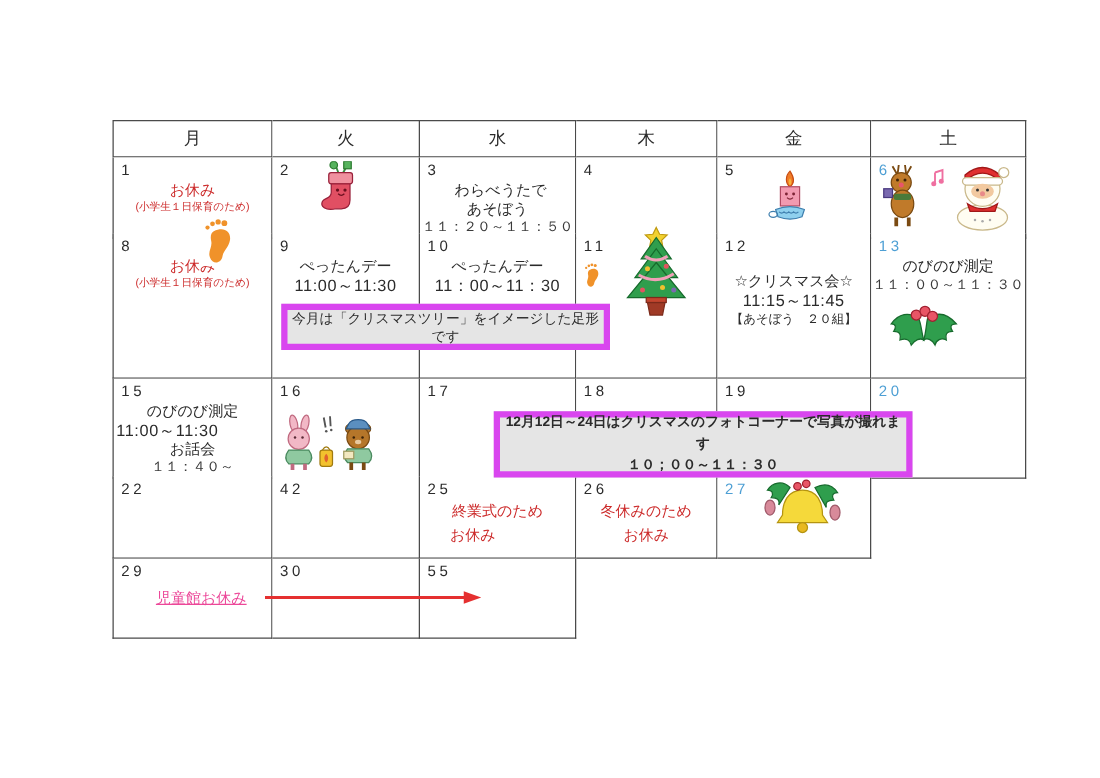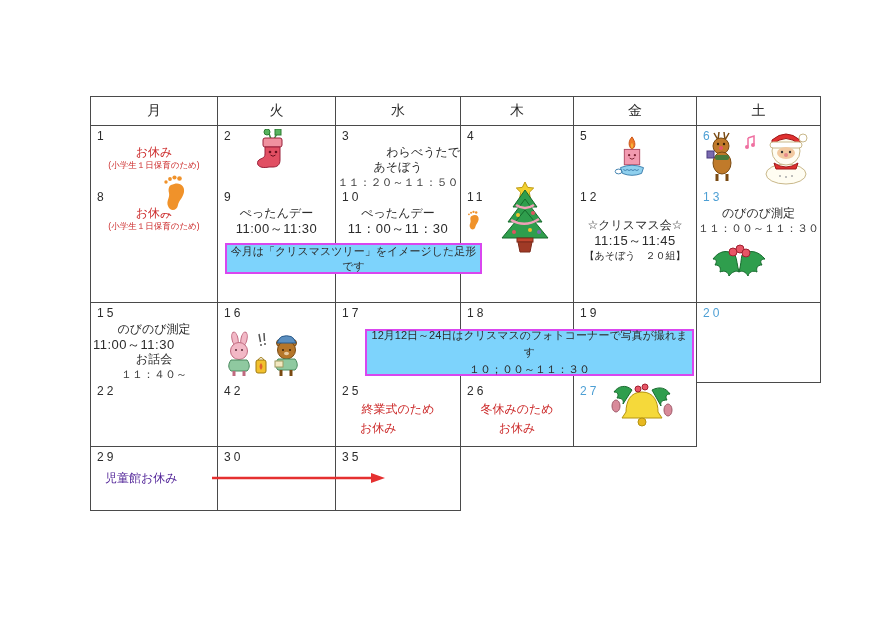--- a/index.html
+++ b/index.html
@@ -14,49 +14,49 @@
   .cell{
     position:relative;border-right:1px solid #4a4a4a;border-bottom:1px solid #4a4a4a;
     background:#fff;overflow:visible;
   }
   .row .cell:first-child{border-left:1px solid #4a4a4a;}
   .hrow .cell{border-top:1px solid #4a4a4a;}
   .hcell{display:flex;align-items:center;justify-content:center;font-size:14px;color:#2b2b2b;}
   .date{font-size:12px;letter-spacing:3px;margin:4px 0 2px 6px;height:13px;line-height:13px;color:#2b2b2b;}
   .date.blue{color:#4d9fd4;}
   .ln{line-height:15px;font-size:12px;text-align:center;}
-  .s-left{text-align:right;padding-left:5px;}
+  .s-left{text-align:center;padding-left:5px;}
   .s-time{font-size:11px;color:#3a3a3a;}
   .s-big{font-size:13px;letter-spacing:.5px;}
   .s-big-left{font-size:13px;text-align:left;padding-left:2px;letter-spacing:.5px;}
   .s-red{color:#cc2a2a;}
   .s-red-small{color:#cc2a2a;font-size:8.5px;line-height:11px;}
   .s-red-left{color:#cc2a2a;text-align:left;padding-left:24px;}
-  .s-red-indent{color:#4c1d95;text-align:left;padding-left:14px;}
+  .s-red-indent{color:#ec4899;text-align:center;padding-left:14px;text-decoration:underline;}
   .s-small{font-size:10px;color:#2b2b2b;}
   .c-12 div:nth-of-type(2){margin-top:14px;}
   .c-25 .ln,.c-26 .ln{line-height:19px;}
   .c-29 div:nth-of-type(2){margin-top:7px;}
   .icon{position:absolute;display:block;}
   .icon svg{display:block;width:100%;height:100%;}
   [data-name="stocking-icon"]{left:37px;top:3px;width:35px;height:52px;}
   [data-name="candle-icon"]{left:38px;top:9px;width:40px;height:48px;}
   [data-name="santa-reindeer-icon"]{left:6px;top:4px;width:112px;height:55px;}
   [data-name="footprint-icon"]{left:70px;top:-13px;width:27px;height:39px;z-index:3;}
   [data-name="footprint-small-icon"]{left:5px;top:23px;width:15px;height:21px;}
   [data-name="tree-icon"]{left:37px;top:-7px;width:54px;height:74px;z-index:3;}
   [data-name="holly-icon"]{left:12px;top:56px;width:60px;height:42px;}
   [data-name="rabbit-bear-icon"]{left:5px;top:27px;width:82px;height:50px;}
   [data-name="bell-icon"]{left:28px;top:1px;width:80px;height:50px;}
   .note-box{
-    position:absolute;background:#7dd3fc;border:2px solid #d946ef;z-index:5;
+    position:absolute;background:#e5e5e5;border:5px solid #d946ef;z-index:5;
     display:flex;flex-direction:column;justify-content:center;text-align:center;
   }
   .note-a{left:225px;top:243px;width:253px;height:27px;font-size:11px;}
-  .note-b{left:365px;top:329px;width:325px;height:43px;font-size:11px;line-height:17px;}
+  .note-b{left:395px;top:329px;width:325px;height:43px;font-size:11px;line-height:17px;font-weight:bold;}
   .arrow-wrap{position:absolute;left:209px;top:470px;width:178px;height:16px;z-index:4;}
 </style>
 </head>
 <body>
 
 <div class="calendar" data-name="calendar-table">
   <div class="row hrow r0" data-name="weekday-header-row">
       <div class="cell hcell" data-name="weekday-header">月</div>
       <div class="cell hcell" data-name="weekday-header">火</div>
       <div class="cell hcell" data-name="weekday-header">水</div>
@@ -308,21 +308,21 @@
     </div>
   <div class="row r5 last week-row" data-name="week-row-5">
       <div class="cell c-29" data-name="day-cell-29">
         <div class="date" data-name="date-number">29</div>
         <div class="ln s-red-indent" data-name="event-text">児童館お休み</div>
       </div>
       <div class="cell c-30" data-name="day-cell-30">
         <div class="date" data-name="date-number">30</div>
       </div>
       <div class="cell c-31" data-name="day-cell-31">
-        <div class="date" data-name="date-number">35</div>
+        <div class="date" data-name="date-number">55</div>
       </div>
     </div>
 </div>
 
 <div class="note-box note-a" data-name="footprint-note-box">
   <div data-name="footprint-note-text">今月は「クリスマスツリー」をイメージした足形です</div>
 </div>
 
 <div class="note-box note-b" data-name="photo-corner-note-box">
   <div data-name="photo-note-line1">12月12日～24日はクリスマスのフォトコーナーで写真が撮れます</div>

